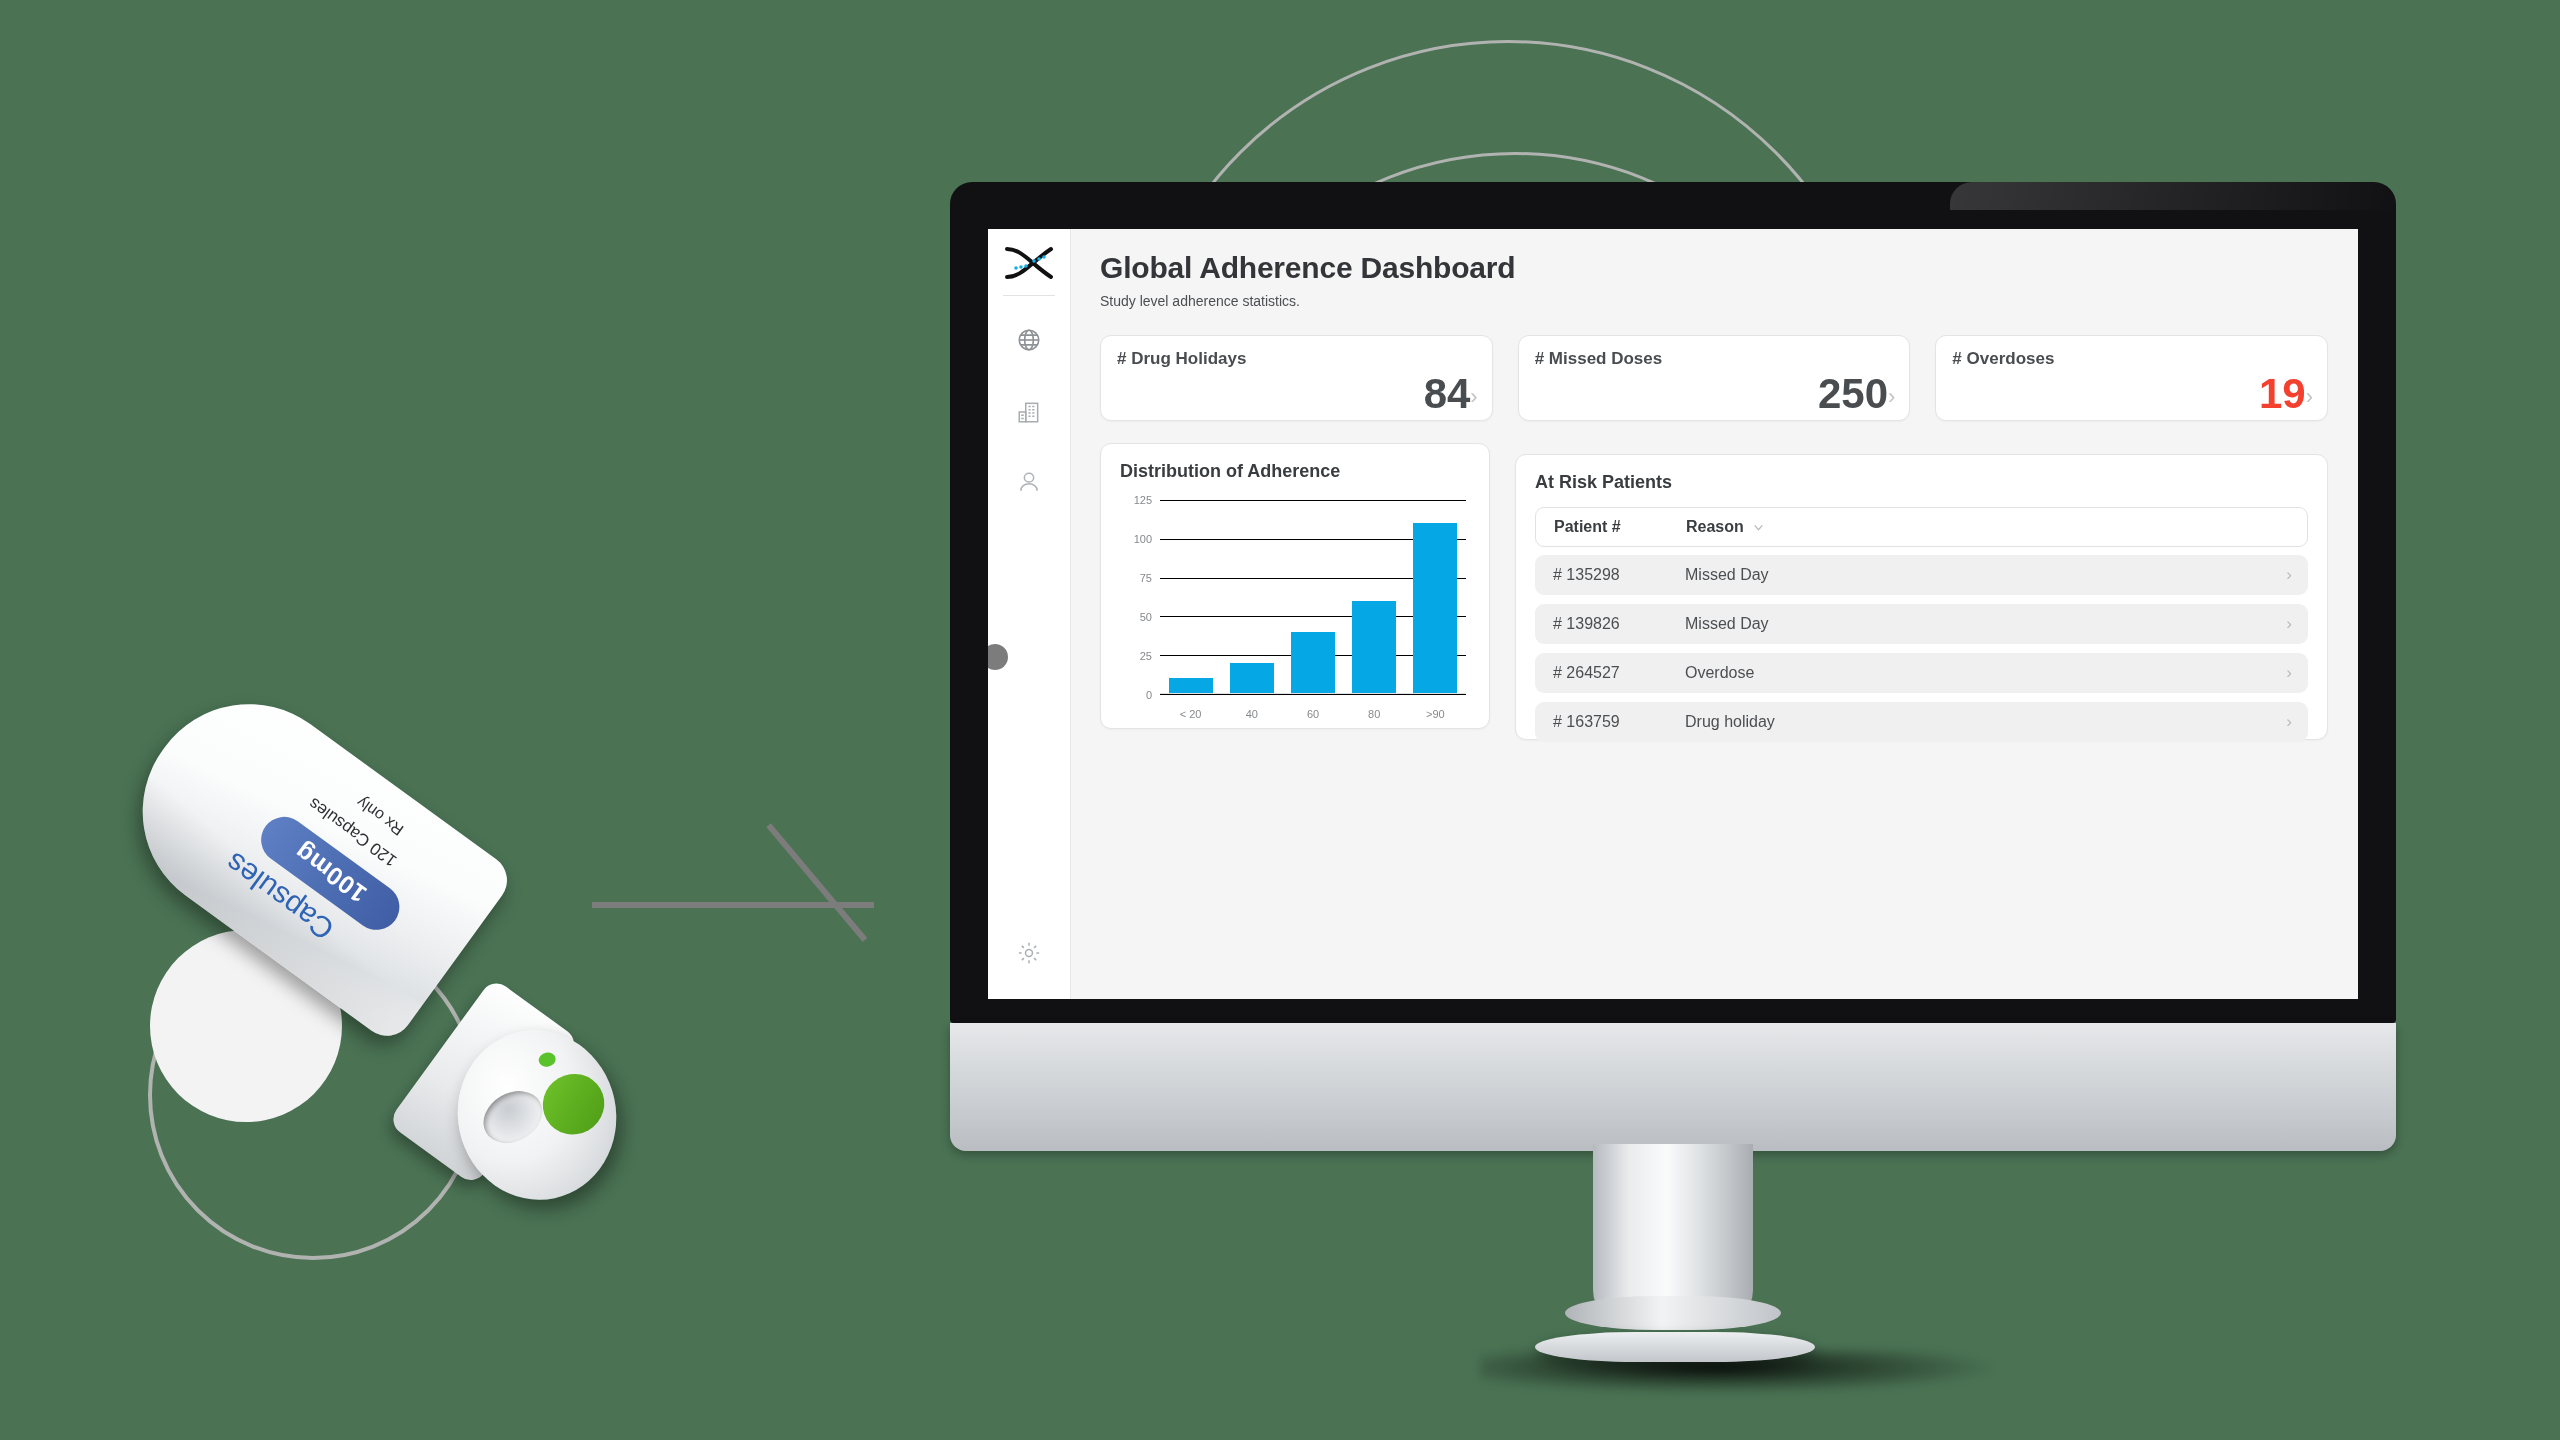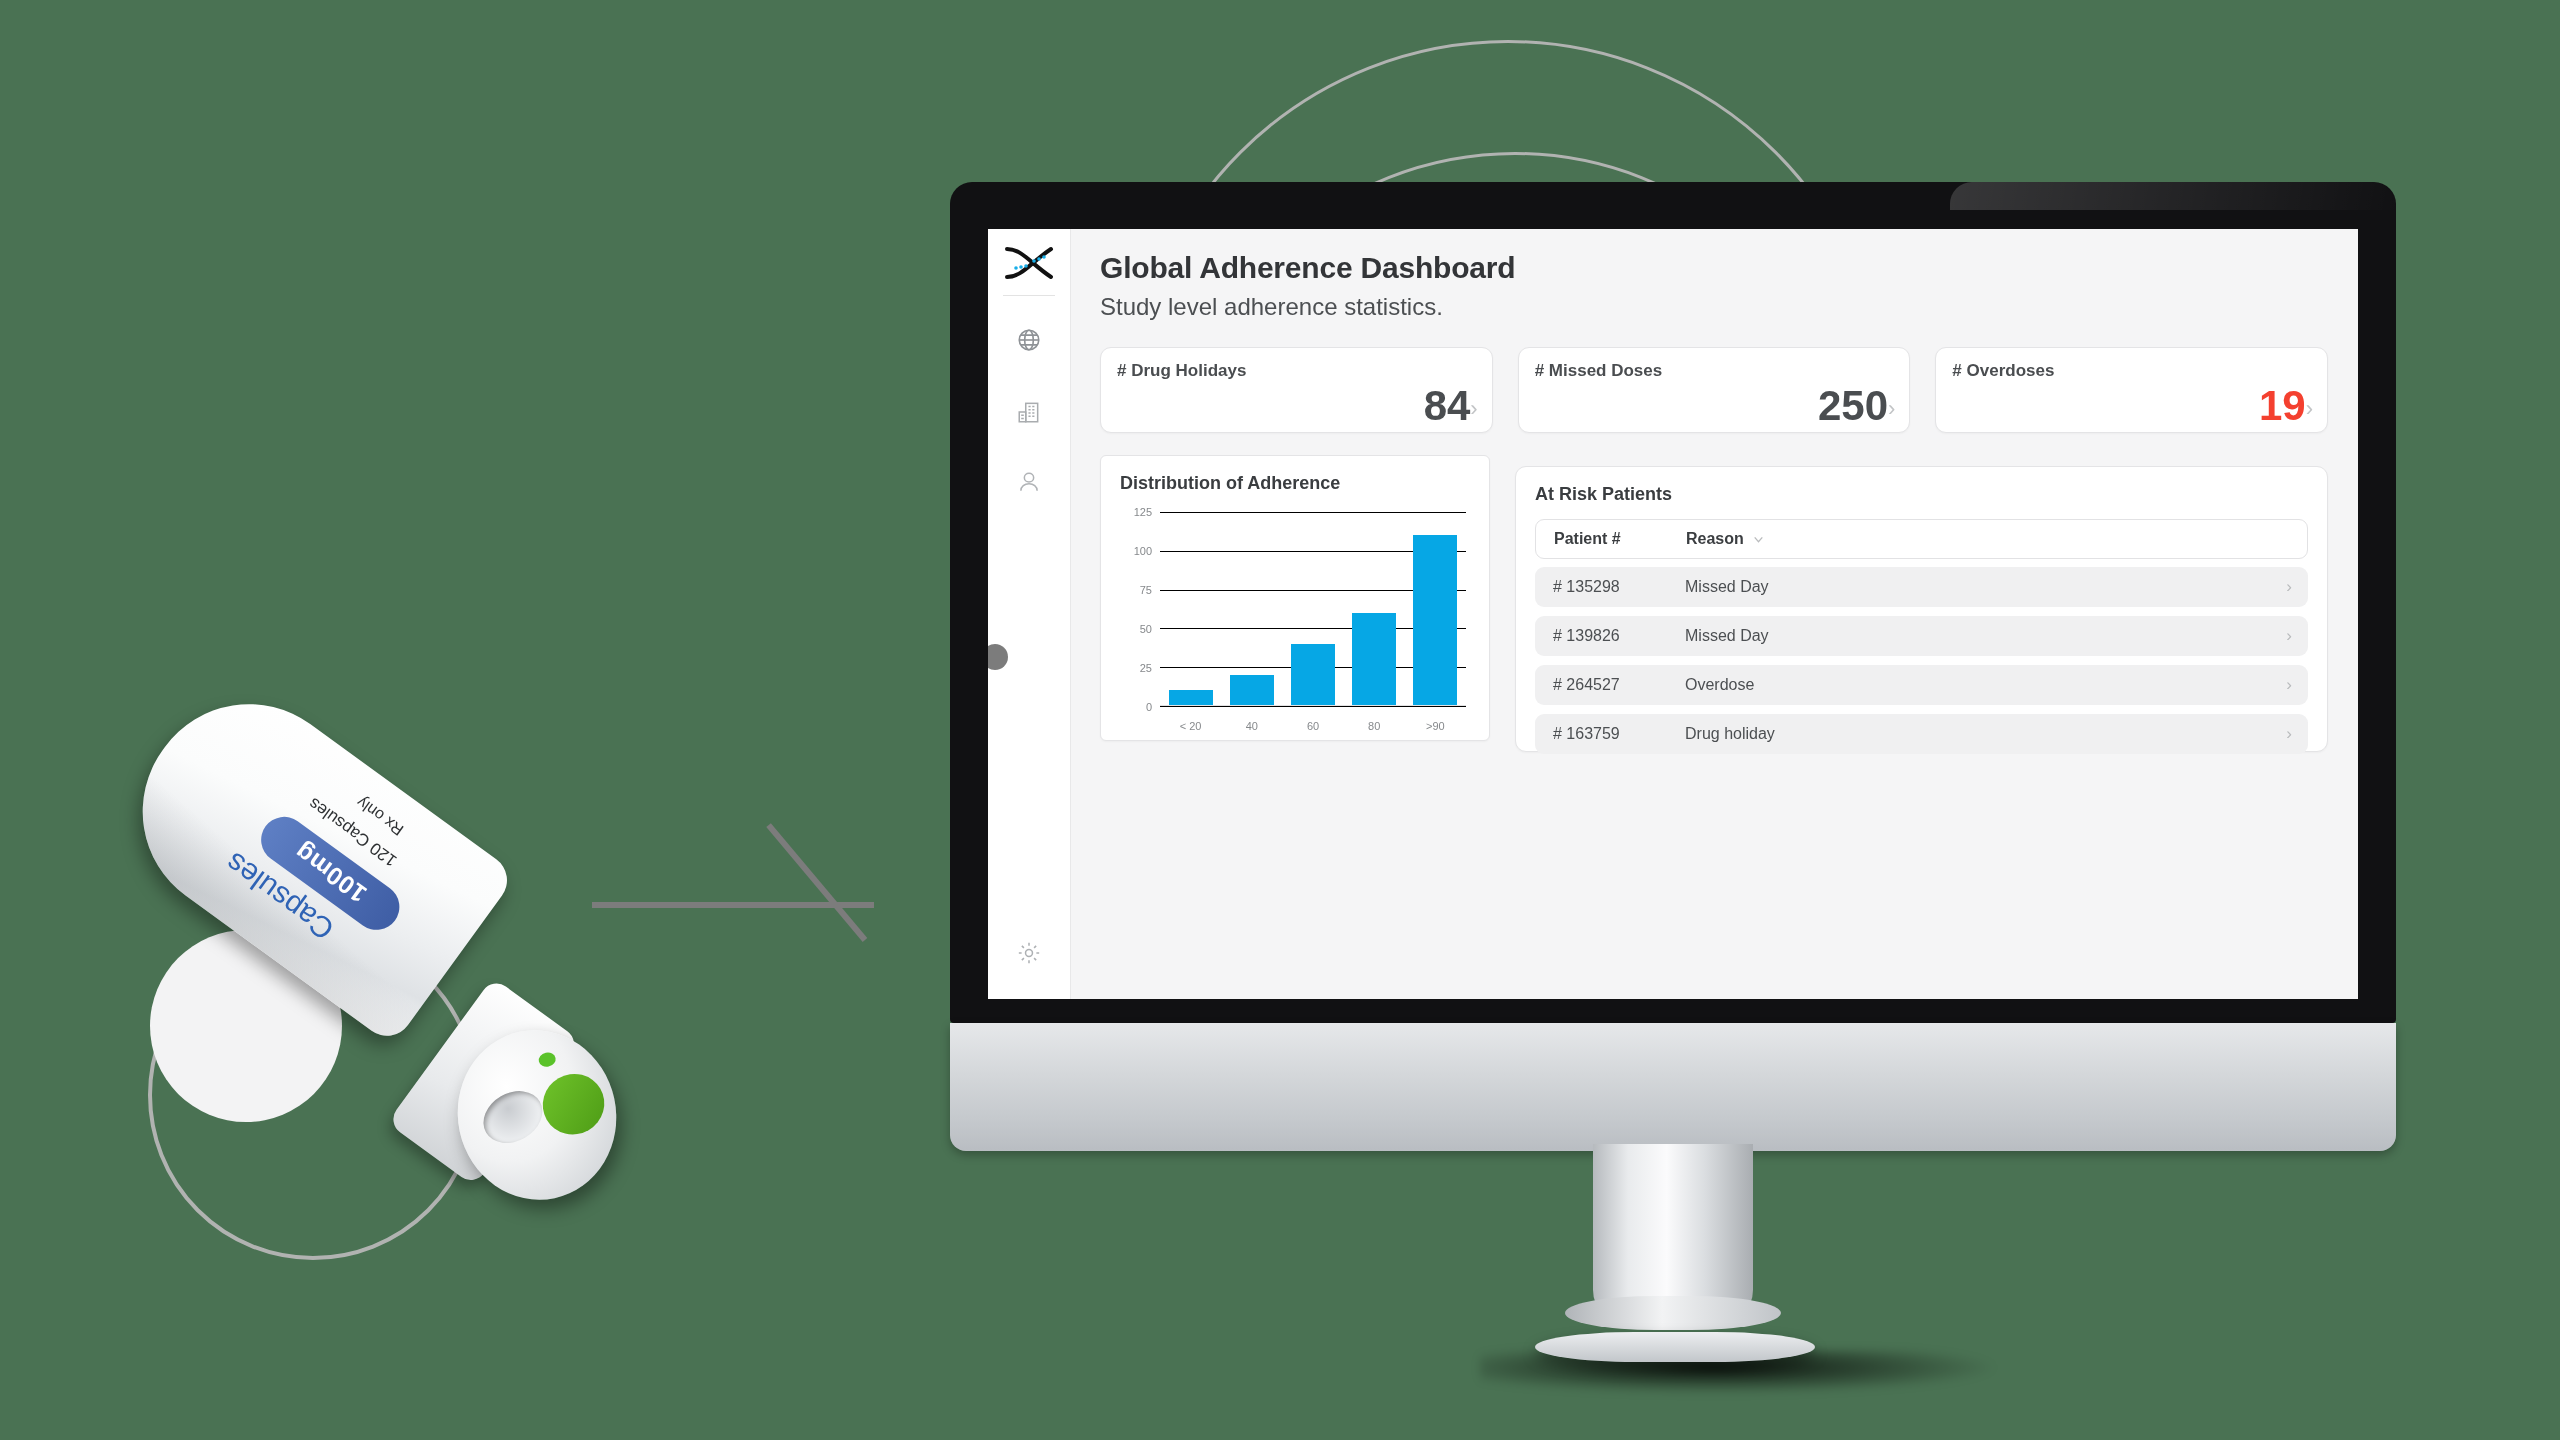--- a/index.html
+++ b/index.html
@@ -88,21 +88,21 @@
   .nav-icon.first { margin-bottom: 28px; }
   .gear-wrap { margin-top: auto; margin-bottom: 24px; }
   .side-dot {
     position:absolute; left:-6px; top:415px; width:26px; height:26px;
     border-radius:50%; background:#7c7c7c;
   }
 
   
   .main { flex: 1; padding: 22px 30px 0 30px; overflow: hidden; }
   .page-title { font-size: 30px; font-weight: bold; color: #333538; letter-spacing: -.2px; }
-  .page-sub { font-size: 24px; color: #4c4f52; margin-top: 8px; }
+  .page-sub { font-size: 14px; color: #4c4f52; margin-top: 8px; }
 
   
   .kpi-row { display: flex; gap: 25px; margin-top: 26px; }
   .kpi-card {
     flex: 1; height: 86px; background: #fff;
     border: 1px solid #e4e4e6; border-radius: 11px;
     position: relative; padding: 13px 16px;
     box-shadow: 0 1px 2px rgba(0,0,0,.035);
   }
   .kpi-label { font-size: 17px; font-weight: bold; color: #4a4d50; }
@@ -114,21 +114,21 @@
   .kpi-value.danger { color: #f4402f; }
   .chev { color: #c2c4c6; font-size: 22px; line-height: 1; margin-bottom: 6px; }
 
   
   .panel-row { display: flex; gap: 25px; margin-top: 22px; }
   .panel {
     background: #fff; border: 1px solid #e4e4e6; border-radius: 11px;
     padding: 17px 19px;
     box-shadow: 0 1px 2px rgba(0,0,0,.035);
   }
-  .panel-chart { flex: 0 0 390px; height: 286px; border-radius: 6px; }
+  .panel-chart { flex: 0 0 390px; height: 286px; }
   .panel-table { flex: 1; height: 286px; margin-top: 11px; }
   .panel-title { font-size: 18px; font-weight: bold; color: #3a3d40; }
 
   
   .chart { position: relative; height: 228px; margin-top: 10px; }
   .plot { position: absolute; left: 40px; right: 4px; top: 8px; bottom: 26px; }
   .gridline { position: absolute; left: 0; right: 0; height: 1px; background: #000000; }
   .ytick {
     position: absolute; right: calc(100% + 8px); transform: translateY(-50%);
     font-size: 11px; color: #86898c; white-space: nowrap;

